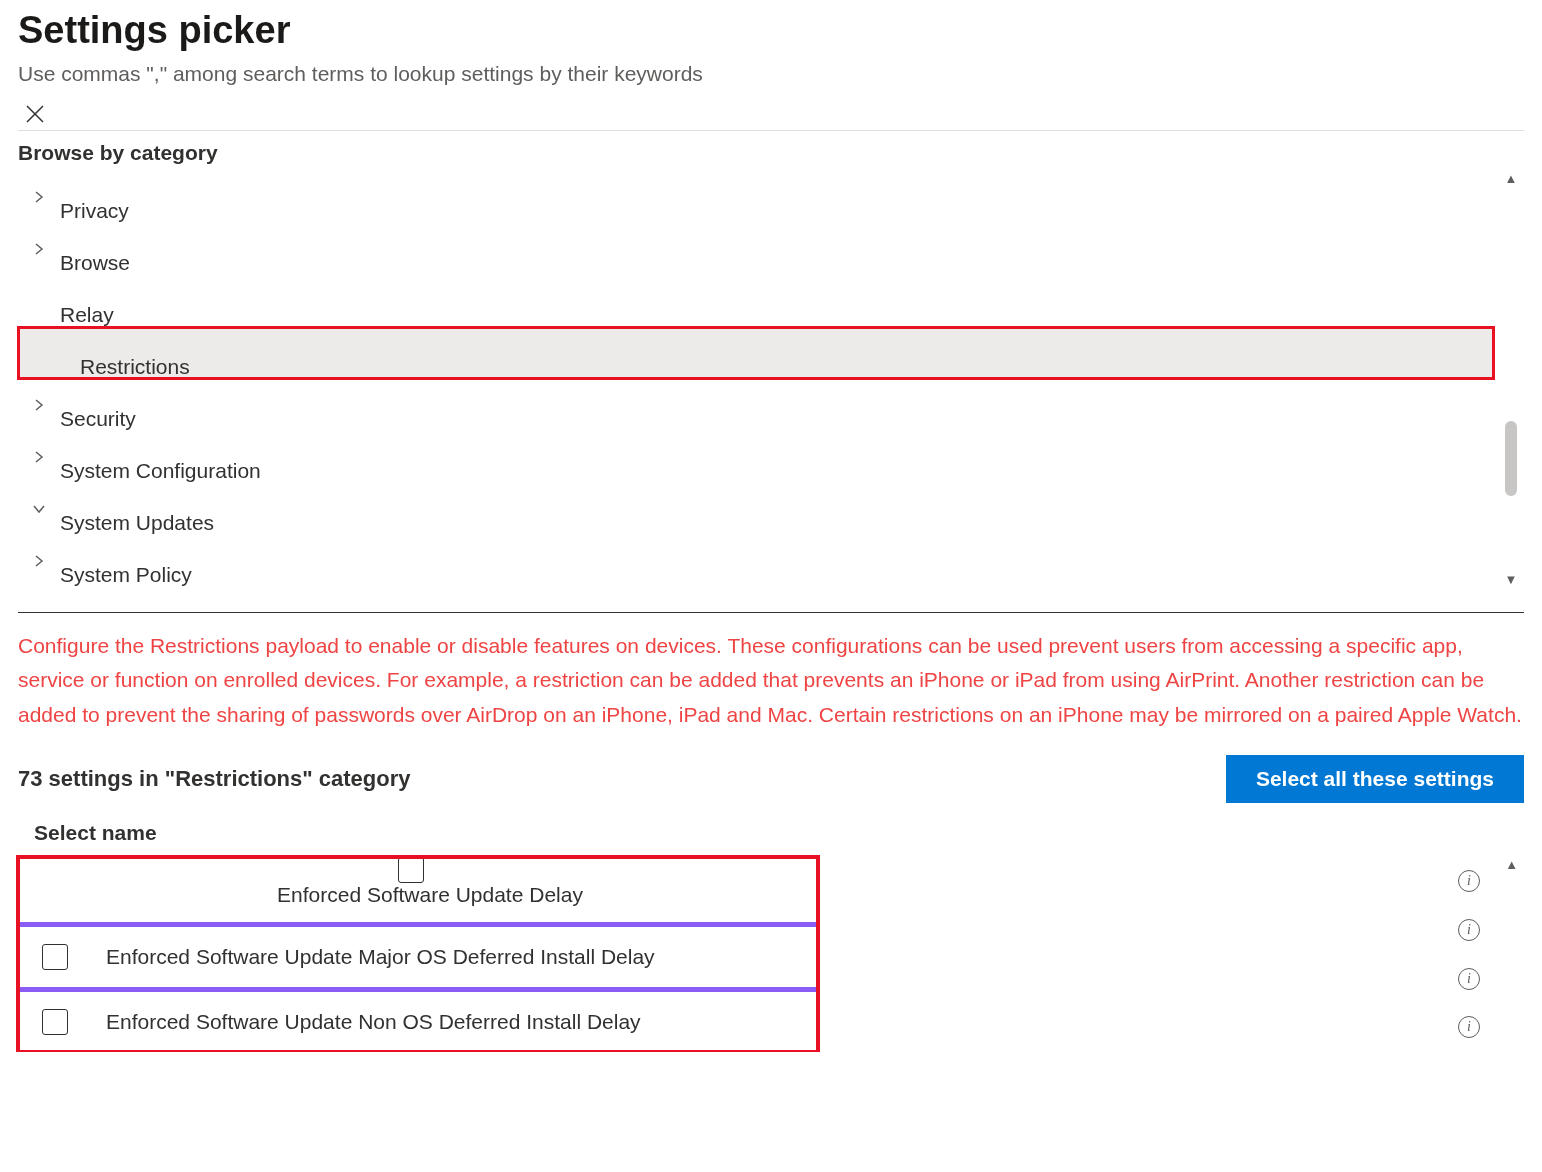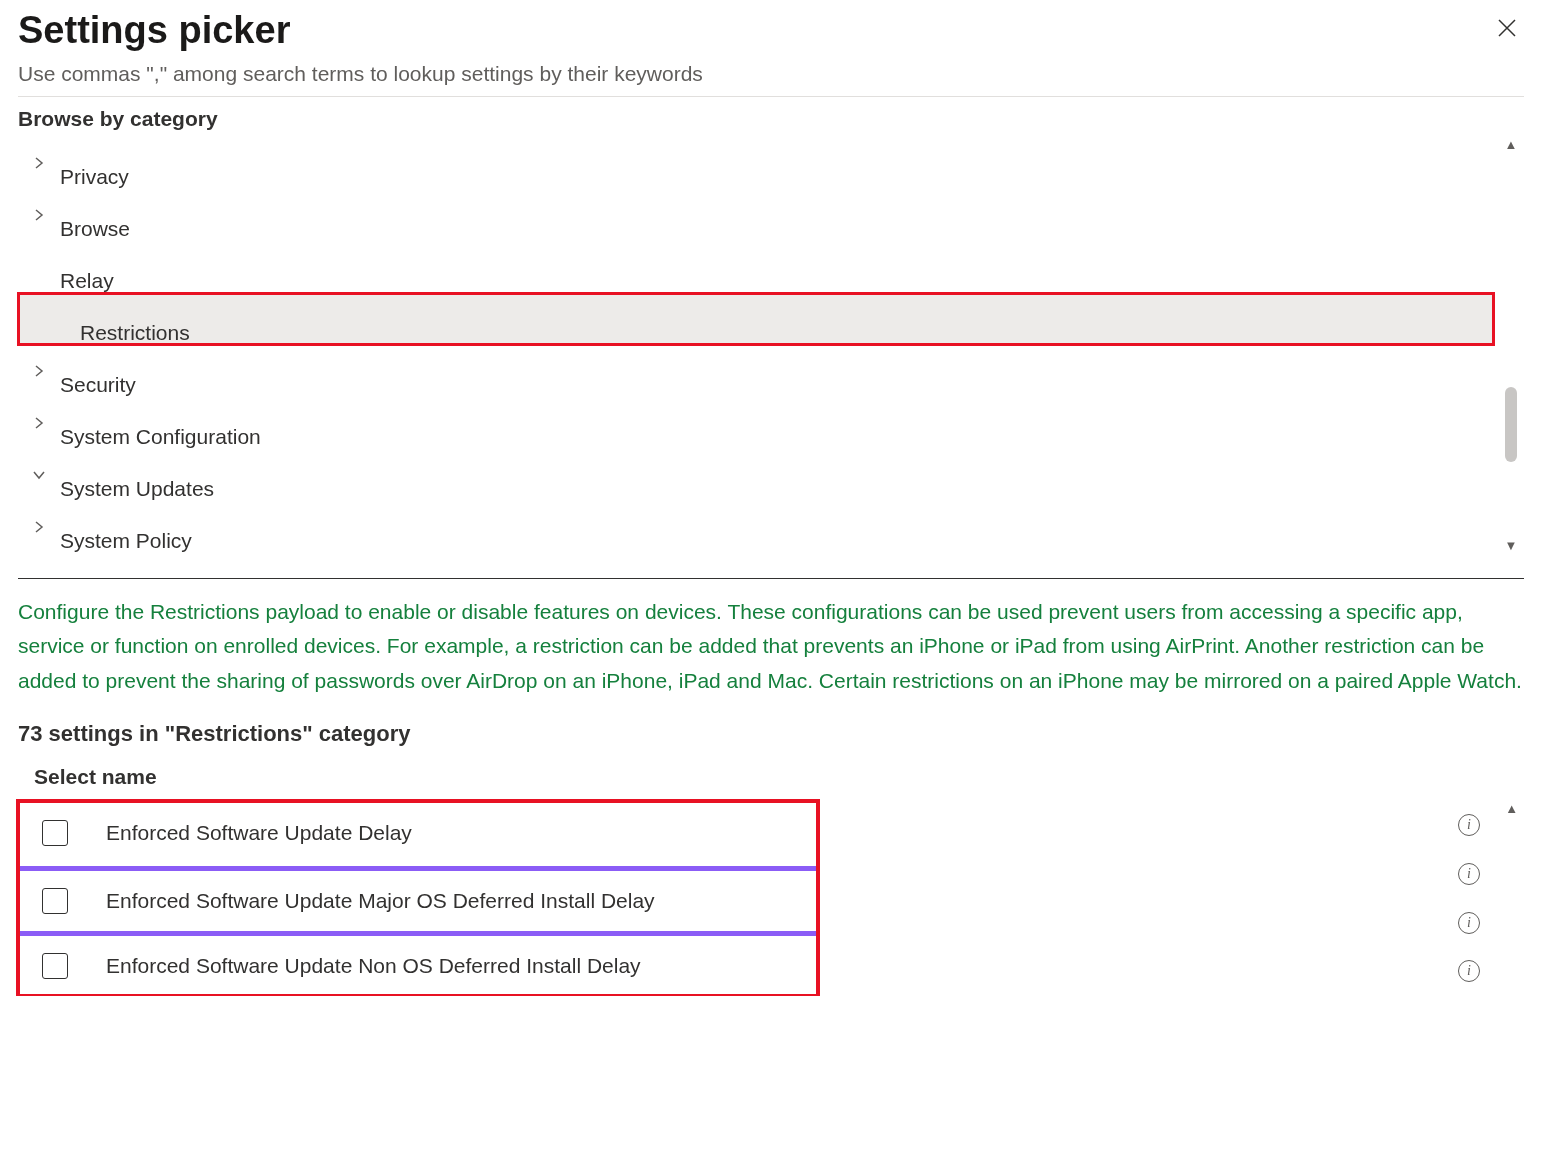--- a/index.html
+++ b/index.html
@@ -12,20 +12,21 @@
   }
   .page {
     width: 1542px;
     padding: 10px 18px 0 18px;
     position: relative;
   }
   .header {
     display: flex;
     justify-content: space-between;
     align-items: flex-start;
+    flex-direction: column;
   }
   .title {
     font-size: 38px;
     font-weight: 600;
     margin: 0;
     line-height: 1.1;
     color: #1b1a19;
   }
   .subtitle {
     font-size: 21px;
@@ -112,21 +113,21 @@
     border-radius: 6px;
   }
   .hr-strong {
     border: none;
     border-top: 1px solid #323130;
     margin: 25px 0 16px 0;
   }
   .description {
     font-size: 21px;
     line-height: 1.65;
-    color: #15803d;
+    color: #ef4444;
     margin-bottom: 22px;
   }
   .settings-header-row {
     display: flex;
     justify-content: space-between;
     align-items: center;
     margin-bottom: 18px;
   }
   .settings-count {
     font-size: 22px;
@@ -153,21 +154,21 @@
     width: 800px;
   }
   .setting-row {
     display: flex;
     align-items: center;
     height: 65px;
     border-top: 5px solid #8b5cf6;
     font-size: 21px;
     padding-left: 24px;
   }
-  .setting-row:first-child { border-top: none; }
+  .setting-row:first-child { border-top: none; flex-direction: column; }
   .checkbox {
     width: 26px;
     height: 26px;
     border: 1.5px solid #323130;
     border-radius: 3px;
     margin-right: 38px;
     cursor: pointer;
     flex-shrink: 0;
     background: #fff;
   }
@@ -308,20 +309,21 @@
       <span class="scroll-arrow" style="margin-top:auto">▼</span>
     </div>
   </div>
 
   <hr class="hr-strong">
 
   <div class="description">Configure the Restrictions payload to enable or disable features on devices. These configurations can be used prevent users from accessing a specific app, service or function on enrolled devices. For example, a restriction can be added that prevents an iPhone or iPad from using AirPrint. Another restriction can be added to prevent the sharing of passwords over AirDrop on an iPhone, iPad and Mac. Certain restrictions on an iPhone may be mirrored on a paired Apple Watch.</div>
 
   <div class="settings-header-row">
     <div class="settings-count">73 settings in "Restrictions" category</div>
+    <button class="select-all-btn">Select all these settings</button>
   </div>
 
   <div class="setting-col-header">Select name</div>
 
   <div class="outer-row-wrap">
     <span class="right-scroll-hint">▲</span>
 
     <div class="settings-list">
 
       <div class="setting-row">

